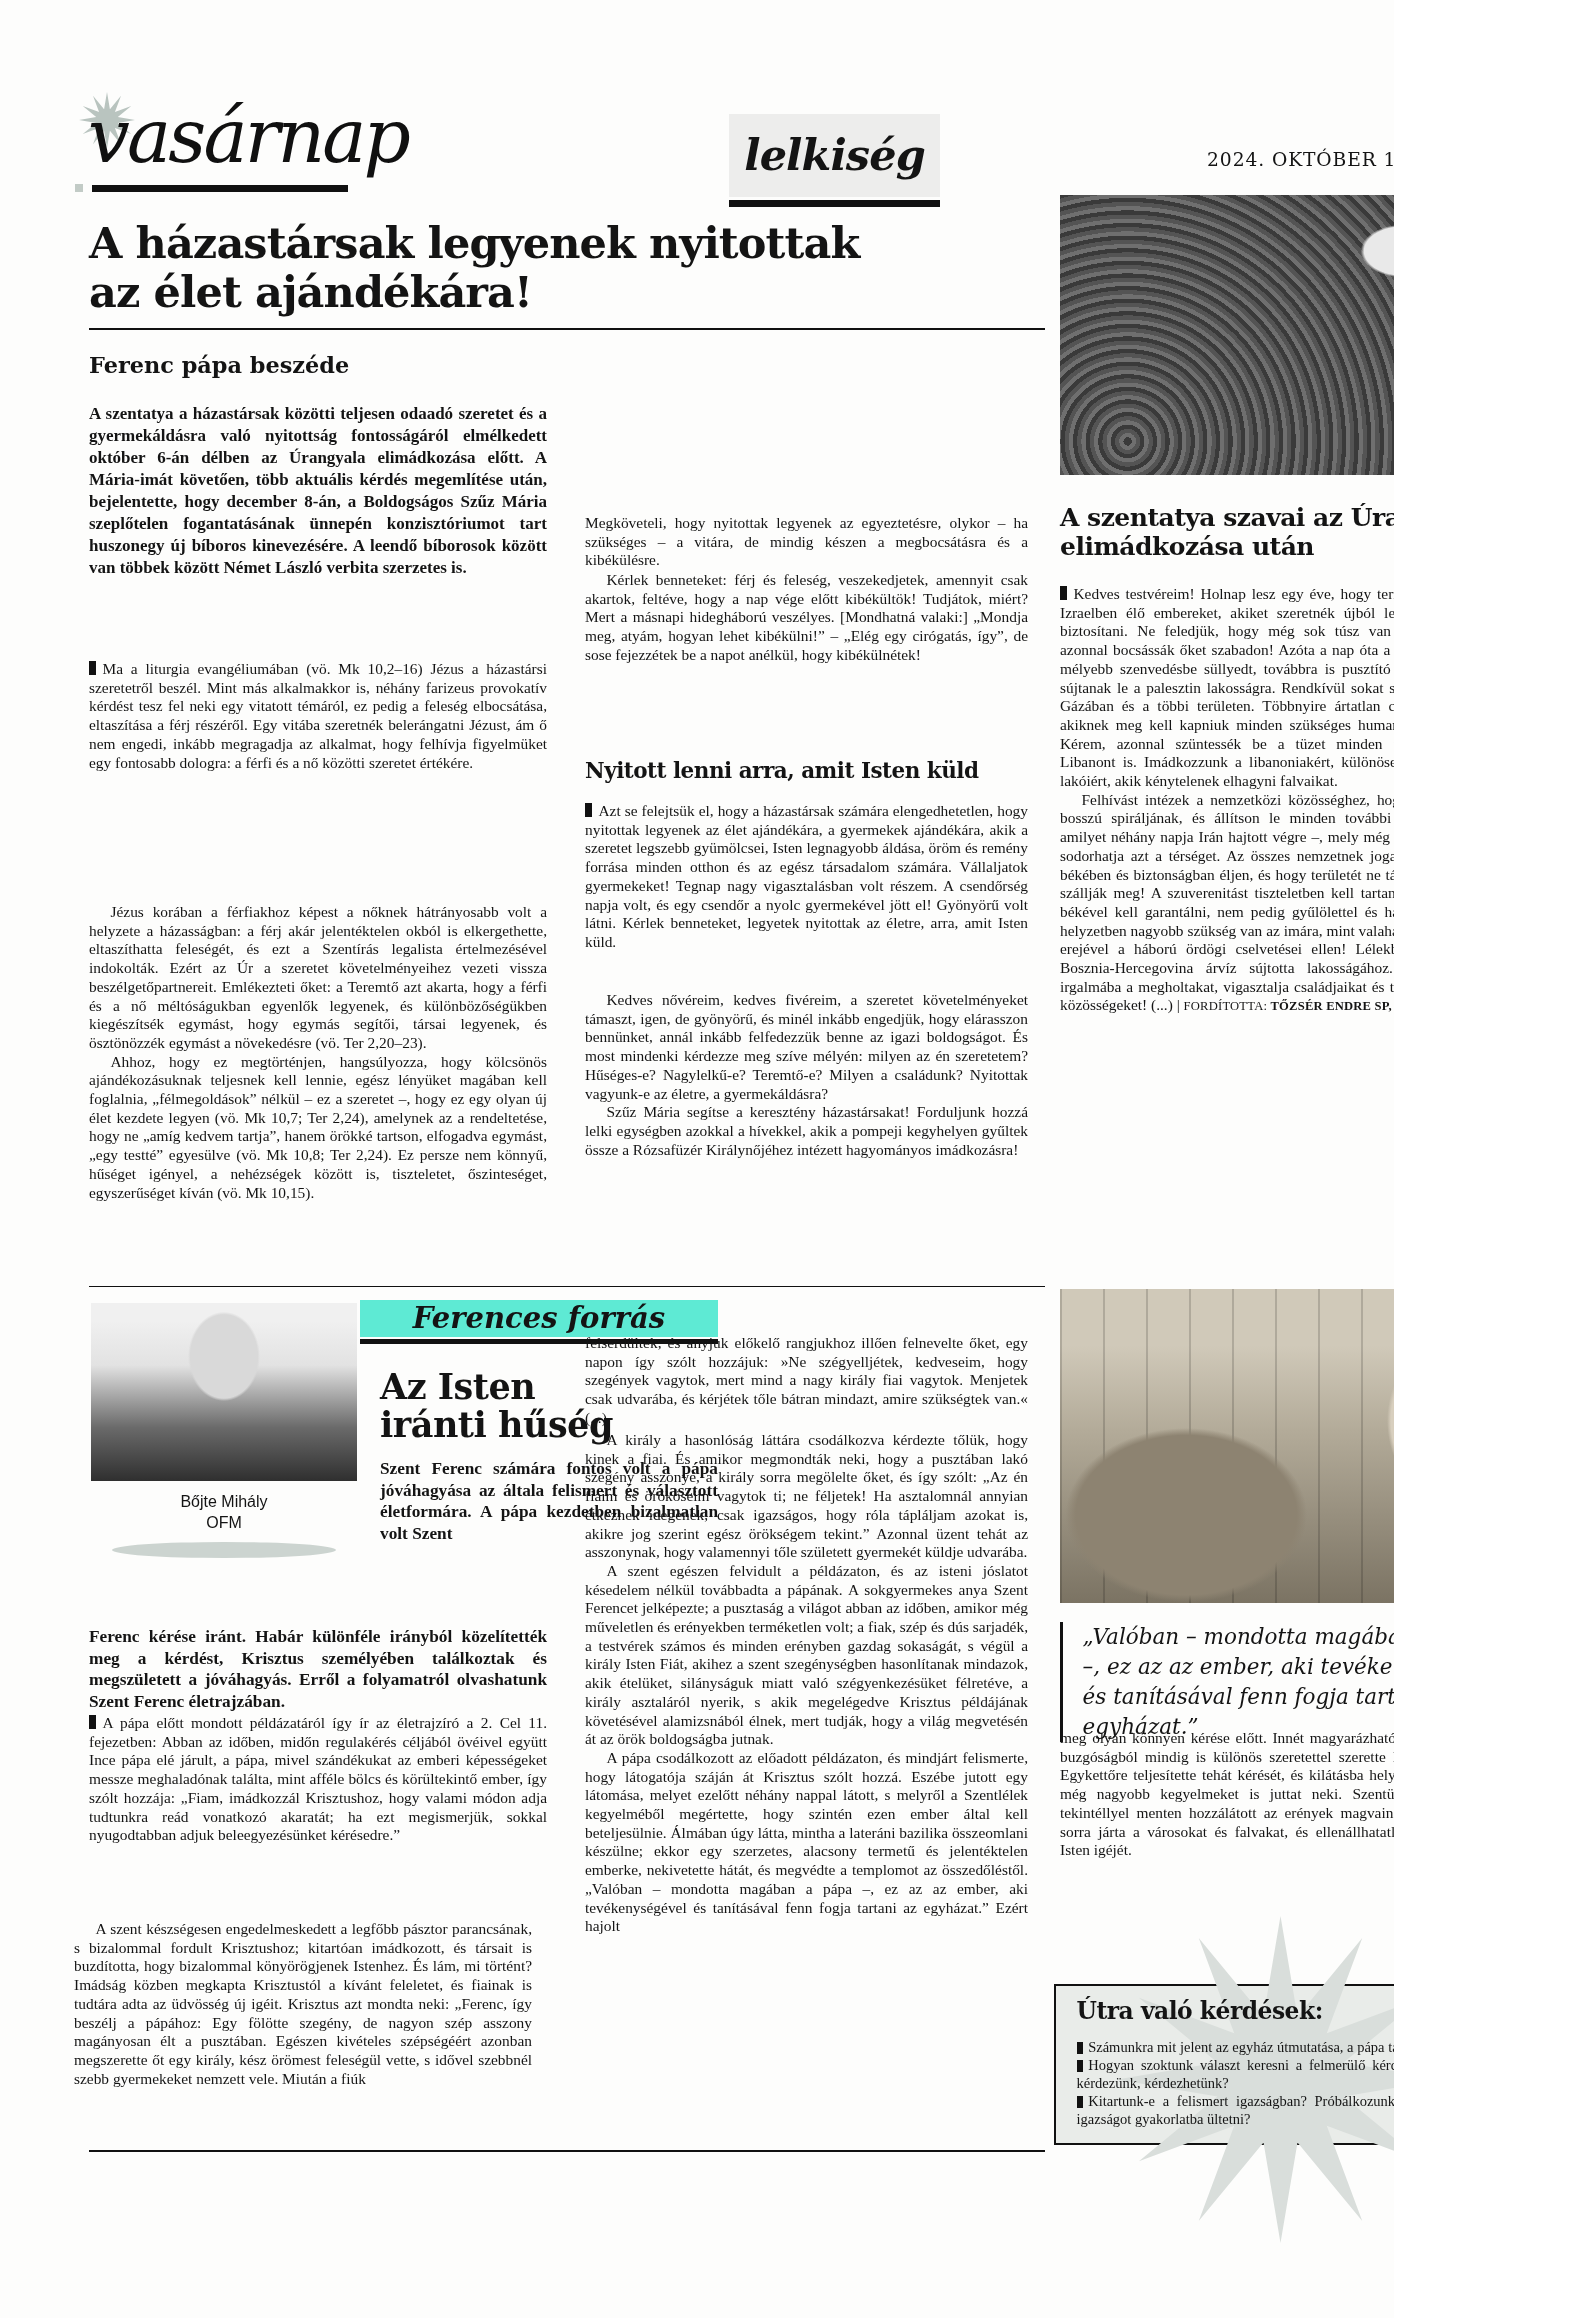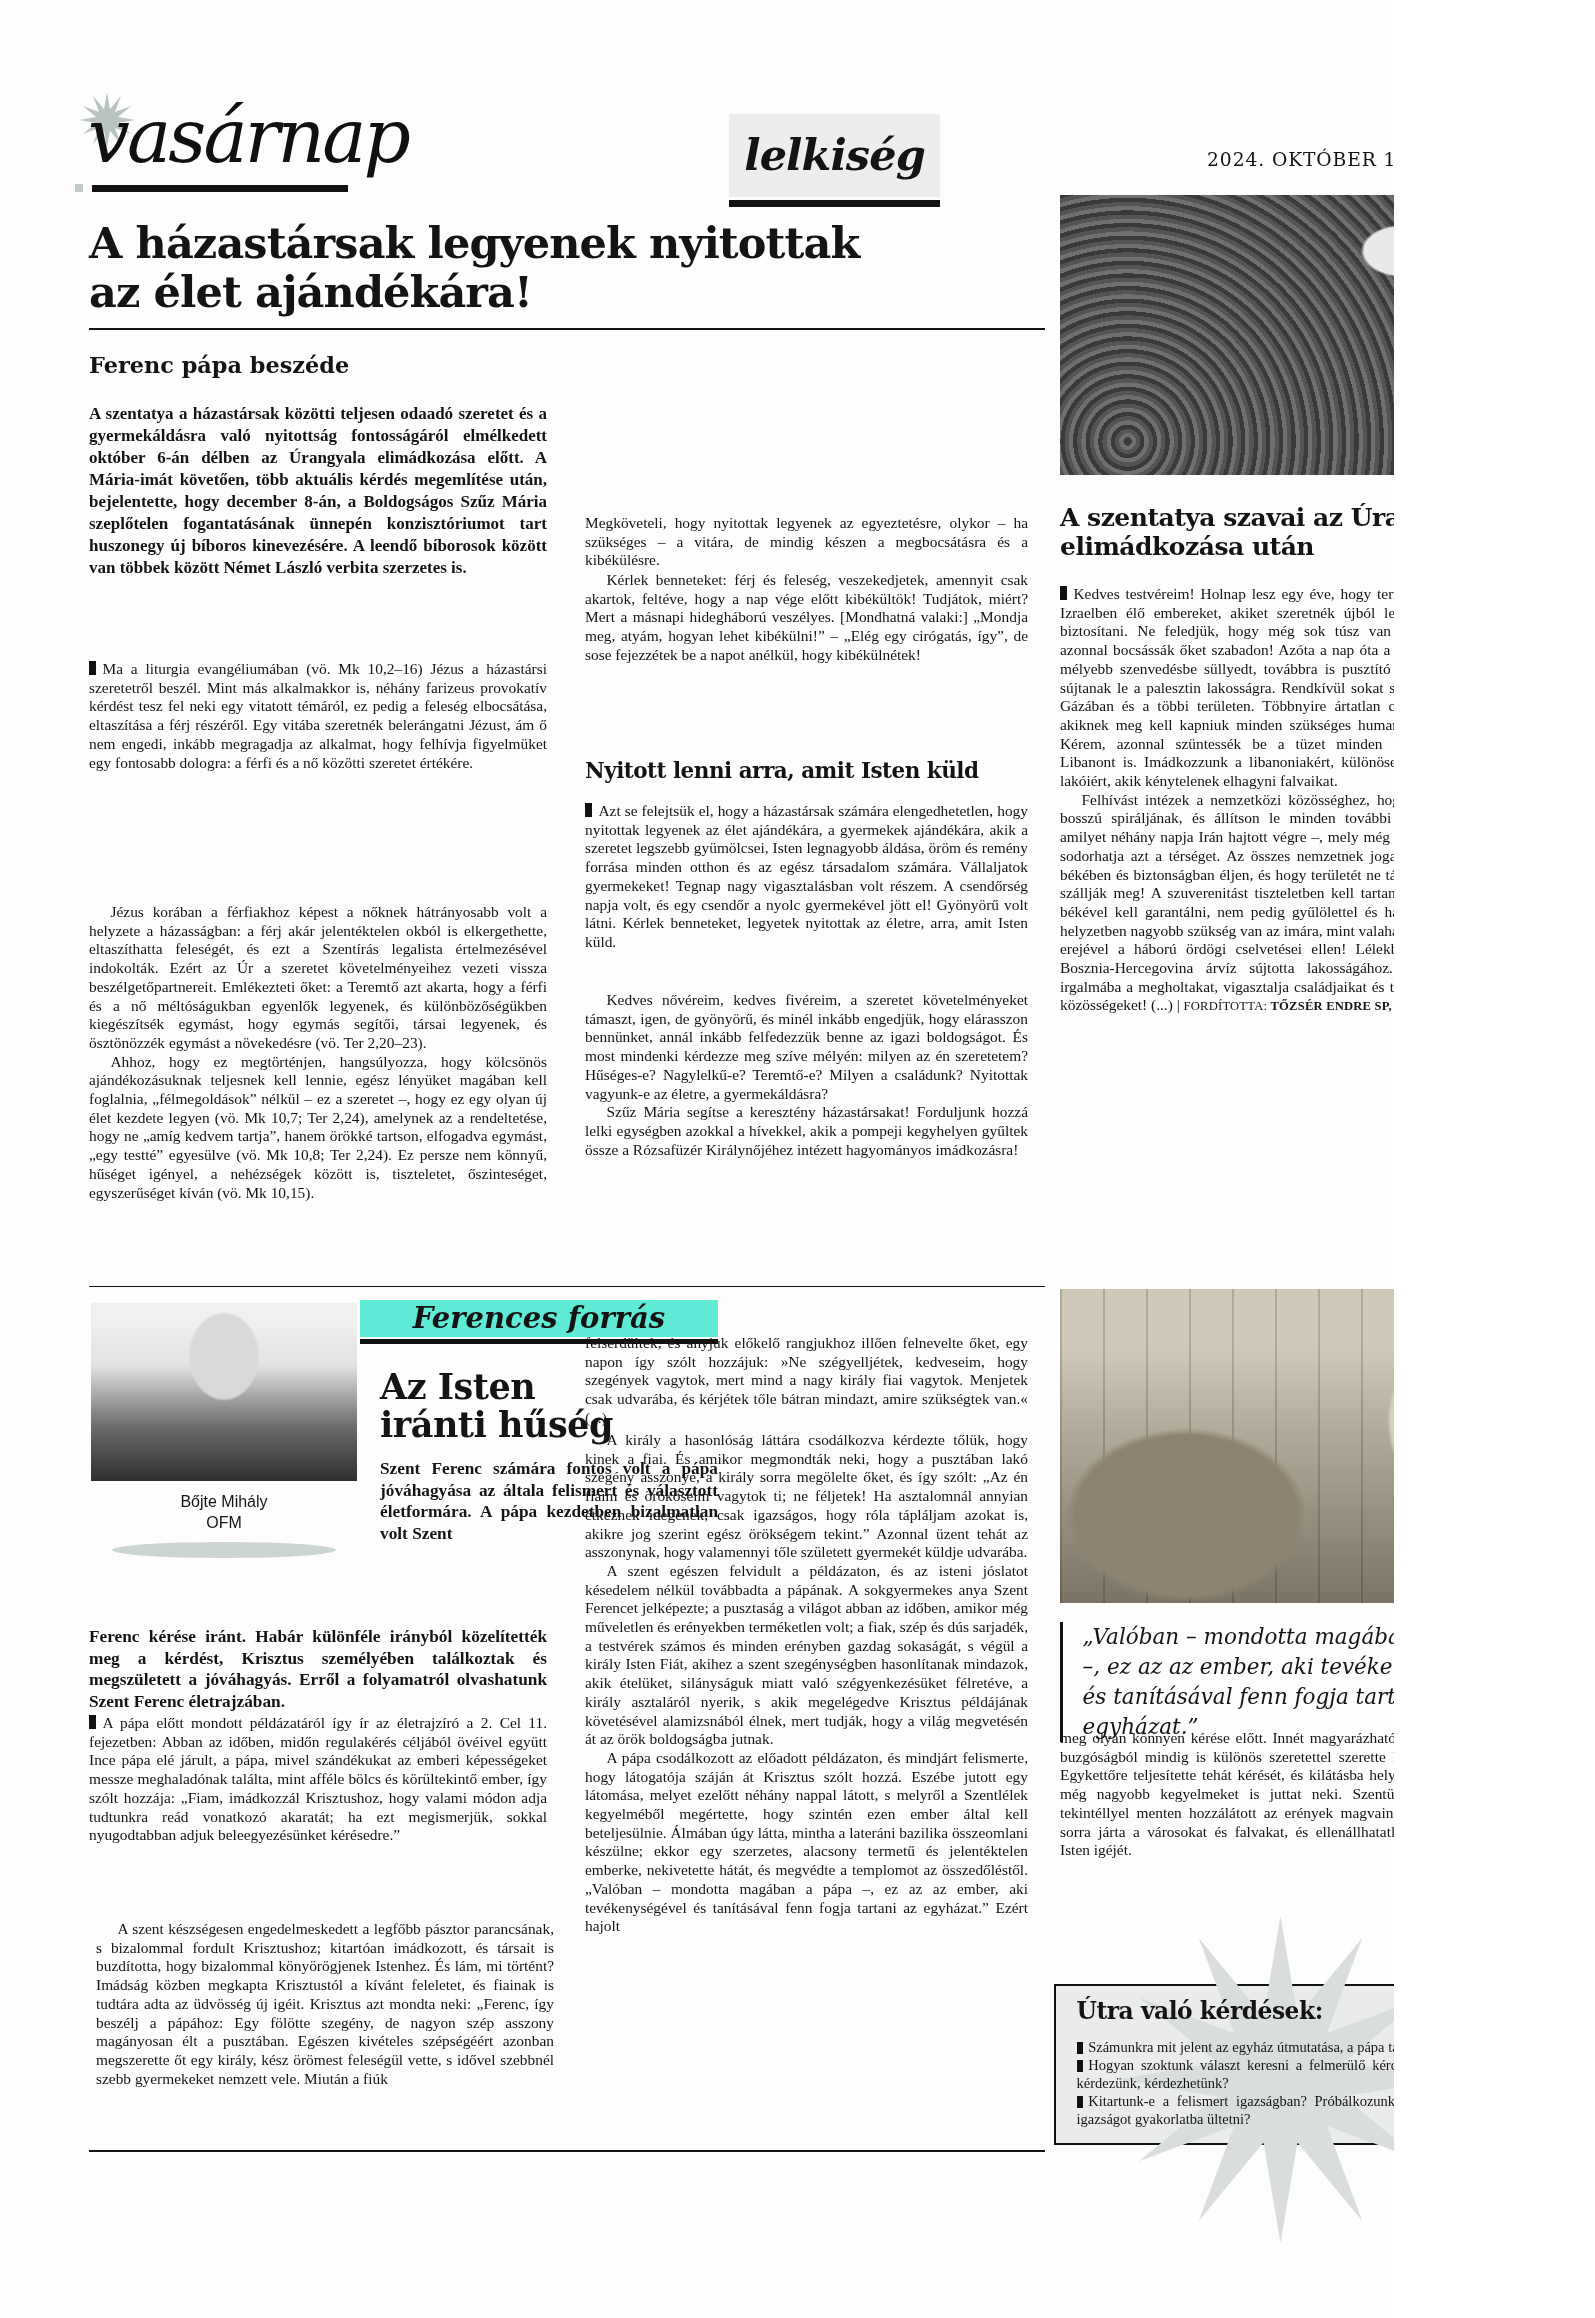--- a/index.html
+++ b/index.html
@@ -143,21 +143,21 @@
   <div class="abs bar" style="left:360px;top:1339px;width:358px;height:5.1px;"></div>
 
   <h2 class="abs h2" style="left:380px;top:1368px;width:252px;font-size:35px;line-height:38px;">Az Isten iránti hűség</h2>
 
   <div class="abs boldtext" style="left:380px;top:1458px;width:338px;font-size:17.3px;line-height:21.5px;">Szent Ferenc számára fontos volt a pápa jóváhagyása az általa felismert és választott életformára. A pápa kezdetben bizalmatlan volt Szent</div>
   <div class="abs boldtext" style="left:89px;top:1626px;width:458px;font-size:17.3px;line-height:21.5px;">Ferenc kérése iránt. Habár különféle irányból közelítették meg a kérdést, Krisztus személyében találkoztak és megszületett a jóváhagyás. Erről a folyamatról olvashatunk Szent Ferenc életrajzában.</div>
 
   <div class="abs body" style="left:89px;top:1714px;width:458px;">
     <p class="lede">A pápa előtt mondott példázatáról így ír az életrajzíró a 2. Cel 11. fejezetben: Abban az időben, midőn regulakérés céljából övéivel együtt Ince pápa elé járult, a pápa, mivel szándékukat az emberi képességeket messze meghaladónak találta, mint afféle bölcs és körültekintő ember, így szólt hozzája: „Fiam, imádkozzál Krisztushoz, hogy valami módon adja tudtunkra reád vonatkozó akaratát; ha ezt megismerjük, sokkal nyugodtabban adjuk beleegyezésünket kérésedre.”</p>
   </div>
-  <div class="abs body plist" style="left:96px;top:1920px;width:458px;">
+  <div class="abs body plist" style="left:74px;top:1920px;width:458px;">
       <p>A szent készségesen engedelmeskedett a legfőbb pásztor parancsának, s bizalommal fordult Krisztushoz; kitartóan imádkozott, és társait is buzdította, hogy bizalommal könyörögjenek Istenhez. És lám, mi történt? Imádság közben megkapta Krisztustól a kívánt feleletet, és fiainak is tudtára adta az üdvösség új igéit. Krisztus azt mondta neki: „Ferenc, így beszélj a pápához: Egy fölötte szegény, de nagyon szép asszony magányosan élt a pusztában. Egészen kivételes szépségéért azonban megszerette őt egy király, kész örömest feleségül vette, s idővel szebbnél szebb gyermekeket nemzett vele. Miután a fiúk</p>
     </div>
 
   <div class="abs body" style="left:585px;top:1318px;width:443px;margin-top:16px;">
     <p>felserdültek, és anyjuk előkelő rangjukhoz illően felnevelte őket, egy napon így szólt hozzájuk: »Ne szégyelljétek, kedveseim, hogy szegények vagytok, mert mind a nagy király fiai vagytok. Menjetek csak udvarába, és kérjétek tőle bátran mindazt, amire szükségtek van.« (...)</p>
   </div>
   <div class="abs body plist" style="left:585px;top:1431px;width:443px;">
       <p>A király a hasonlóság láttára csodálkozva kérdezte tőlük, hogy kinek a fiai. És amikor megmondták neki, hogy a pusztában lakó szegény asszonyé, a király sorra megölelte őket, és így szólt: „Az én fiaim és örököseim vagytok ti; ne féljetek! Ha asztalomnál annyian étkeznek idegenek, csak igazságos, hogy róla tápláljam azokat is, akikre jog szerint egész örökségem tekint.” Azonnal üzent tehát az asszonynak, hogy valamennyi tőle született gyermekét küldje udvarába.</p>
       <p>A szent egészen felvidult a példázaton, és az isteni jóslatot késedelem nélkül továbbadta a pápának. A sokgyermekes anya Szent Ferencet jelképezte; a pusztaság a világot abban az időben, amikor még műveletlen és erényekben terméketlen volt; a fiak, szép és dús sarjadék, a testvérek számos és minden erényben gazdag sokaságát, s végül a király Isten Fiát, akihez a szent szegénységben hasonlítanak mindazok, akik ételüket, silányságuk miatt való szégyenkezésüket félretéve, a király asztaláról nyerik, s akik megelégedve Krisztus példájának követésével alamizsnából élnek, mert tudják, hogy a világ megvetésén át az örök boldogságba jutnak.</p>
       <p>A pápa csodálkozott az előadott példázaton, és mindjárt felismerte, hogy látogatója száján át Krisztus szólt hozzá. Eszébe jutott egy látomása, melyet ezelőtt néhány nappal látott, s melyről a Szentlélek kegyelméből megértette, hogy szintén ezen ember által kell beteljesülnie. Álmában úgy látta, mintha a lateráni bazilika összeomlani készülne; ekkor egy szerzetes, alacsony termetű és jelentéktelen emberke, nekivetette hátát, és megvédte a templomot az összedőléstől. „Valóban – mondotta magában a pápa –, ez az az ember, aki tevékenységével és tanításával fenn fogja tartani az egyházat.” Ezért hajolt</p>

